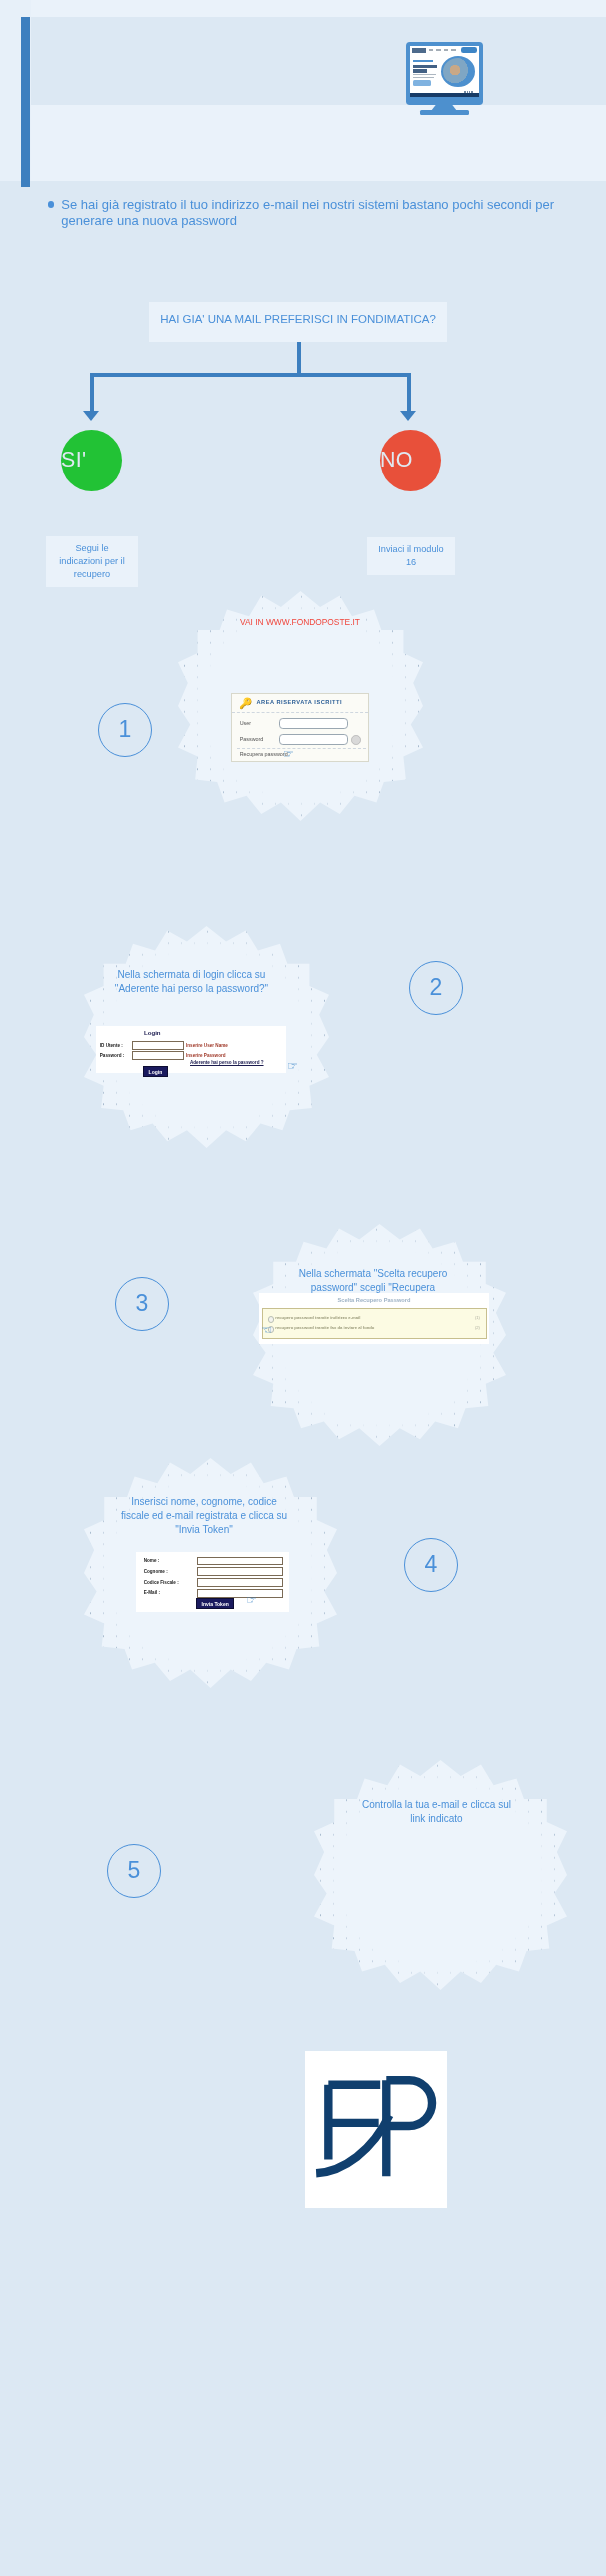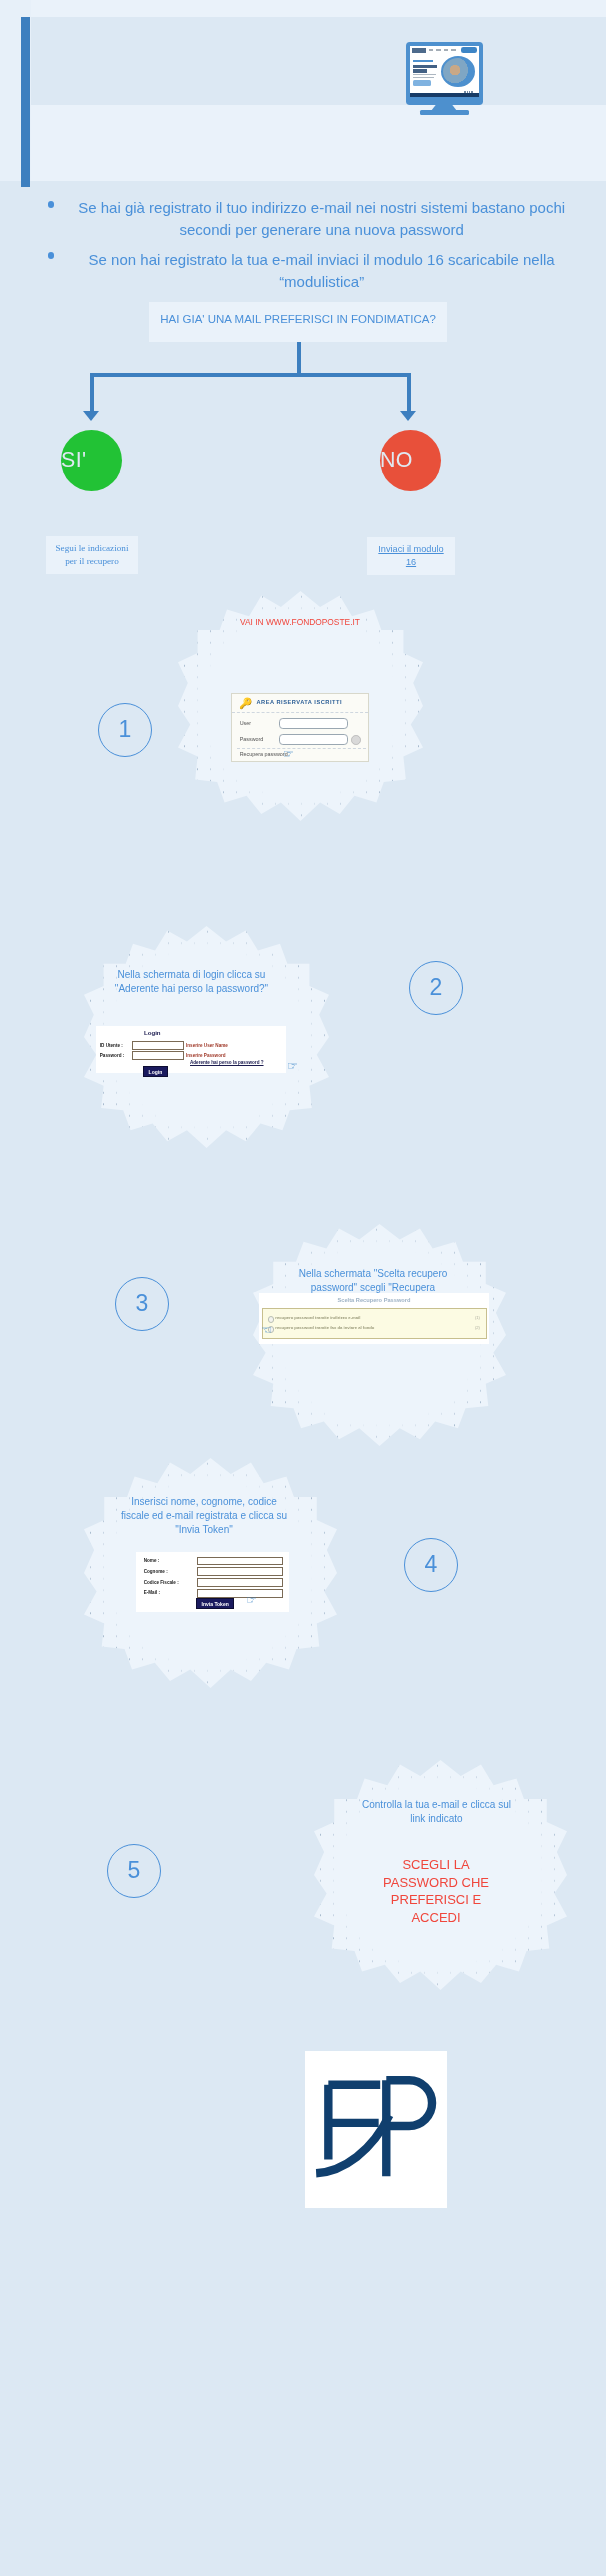--- a/index.html
+++ b/index.html
@@ -100,21 +100,21 @@
     clip-path:polygon(18% 0,82% 0,100% 100%,0 100%);
   }
   .mon-base{
     position:absolute; left:13.8px; top:68px; width:49px; height:4.6px; background:#4d90ce; border-radius:1.5px;
   }
 
   
   .bullets{ position:absolute; left:46px; top:197px; width:536px; }
   .bullet{
     position:relative; padding-left:15.3px; margin-bottom:7.7px;
-    color:#4a90d9; font-size:15px; line-height:22px;text-align:center;
+    color:#4a90d9; font-size:13px; line-height:16px;
   }
   .bullet .dot{
     position:absolute; left:1.5px; top:3.8px; width:6.9px; height:6.9px;
     border-radius:50%; background:#4a90d9;
   }
 
   
   .qbox{
     position:absolute; left:149px; top:302px; width:298px; height:40px;
     background:#eaf2fa; color:#4a90d9; font-size:11.5px; line-height:16px;
@@ -138,22 +138,22 @@
     letter-spacing:0.4px;
   }
   .circle.yes{ left:61px; top:430px; background:#22c235;}
   .circle.no { left:380px; top:430px; background:#e8503a;}
 
   .cap{
     position:absolute; background:#eaf2fa; color:#4a90d9;
     font-size:9.2px; line-height:13px; text-align:center;
     padding:6.1px 7.7px; box-sizing:border-box;
   }
-  .cap.yes{ left:46px; top:536px; width:92px;font-family:Liberation Serif, serif;}
-  .cap.no { left:367px; top:537px; width:88px;text-decoration:underline;}
+  .cap.yes{ left:46px; top:536px; width:92px;}
+  .cap.no { left:367px; top:537px; width:88px;}
 
   
   .burst{
     position:absolute;
     background:#edf4fb;
     clip-path:polygon(
       50% 0%, 58% 7%, 66% 2%, 71% 11%, 80% 8%, 83% 17%, 92% 17%, 92% 27%,
       100% 31%, 96% 40%, 100% 50%, 95% 58%, 100% 68%, 92% 72%, 93% 82%,
       84% 83%, 81% 92%, 72% 89%, 66% 97%, 58% 92%, 50% 100%, 42% 92%,
       34% 97%, 28% 89%, 19% 92%, 16% 83%, 7% 82%, 8% 72%, 0% 68%, 5% 58%,
@@ -282,24 +282,20 @@
     </div>
     <div class="mon-neck"></div>
     <div class="mon-base"></div>
   </div>
 
   <div class="bullets">
     <div class="bullet">
       <span class="dot"></span>
       <span>Se hai già registrato il  tuo indirizzo e-mail nei nostri  sistemi  bastano pochi secondi per generare una nuova password</span>
     </div>
-    <div class="bullet">
-      <span class="dot"></span>
-      <span>Se non hai registrato la tua e-mail inviaci il modulo 16 scaricabile nella “modulistica”</span>
-    </div>
   </div>
 
   <div class="qbox">HAI GIA' UNA MAIL PREFERISCI IN FONDIMATICA?</div>
 
   <div class="conn-v" style="left:297px; top:342px; height:32px;"></div>
   <div class="conn-h" style="left:90px; top:373px; width:321px;"></div>
   <div class="conn-v" style="left:90px; top:373px; height:38px;"></div>
   <div class="conn-v" style="left:407px; top:373px; height:38px;"></div>
   <div class="arrow-head" style="left:83px; top:411px;"></div>
   <div class="arrow-head" style="left:400px; top:411px;"></div>
@@ -373,21 +369,20 @@
     <div class="s4-lbl" style="left:7.7px; top:27.6px;">Codice Fiscale :</div>
     <div class="s4-inp" style="top:26px;"></div>
     <div class="s4-lbl" style="left:7.7px; top:38px;">E-Mail :</div>
     <div class="s4-inp" style="top:37px;"></div>
     <div class="s4-btn">Invia Token</div>
   </div>
   <div class="hand" style="left:246px; top:1594px;">☞</div>
 
   <div class="burst speck" style="left:314px; top:1760px; width:253px; height:230px;"></div>
   <div class="steptxt" style="left:360px; top:1798px; width:153px;">Controlla la tua e-mail e clicca sul link indicato</div>
-  <div class="bigred" style="left:375px; top:1856px; width:122px;">SCEGLI LA PASSWORD CHE PREFERISCI E ACCEDI</div>
   <div class="stepnum" style="left:107px; top:1844px;">5</div>
 
   <div class="logo-card">
     <svg class="logo-svg" width="126" height="122" viewBox="0 0 165 160">
       <g fill="none" stroke="#103f6e" stroke-width="11">
         <path d="M20 22 H88"></path>
         <path d="M20 22 V120"></path>
         <path d="M20 72 H86"></path>
         <path d="M96 16 V142"></path>
         <path d="M96 16 H126 a30 30 0 0 1 0 60 H96"></path>

